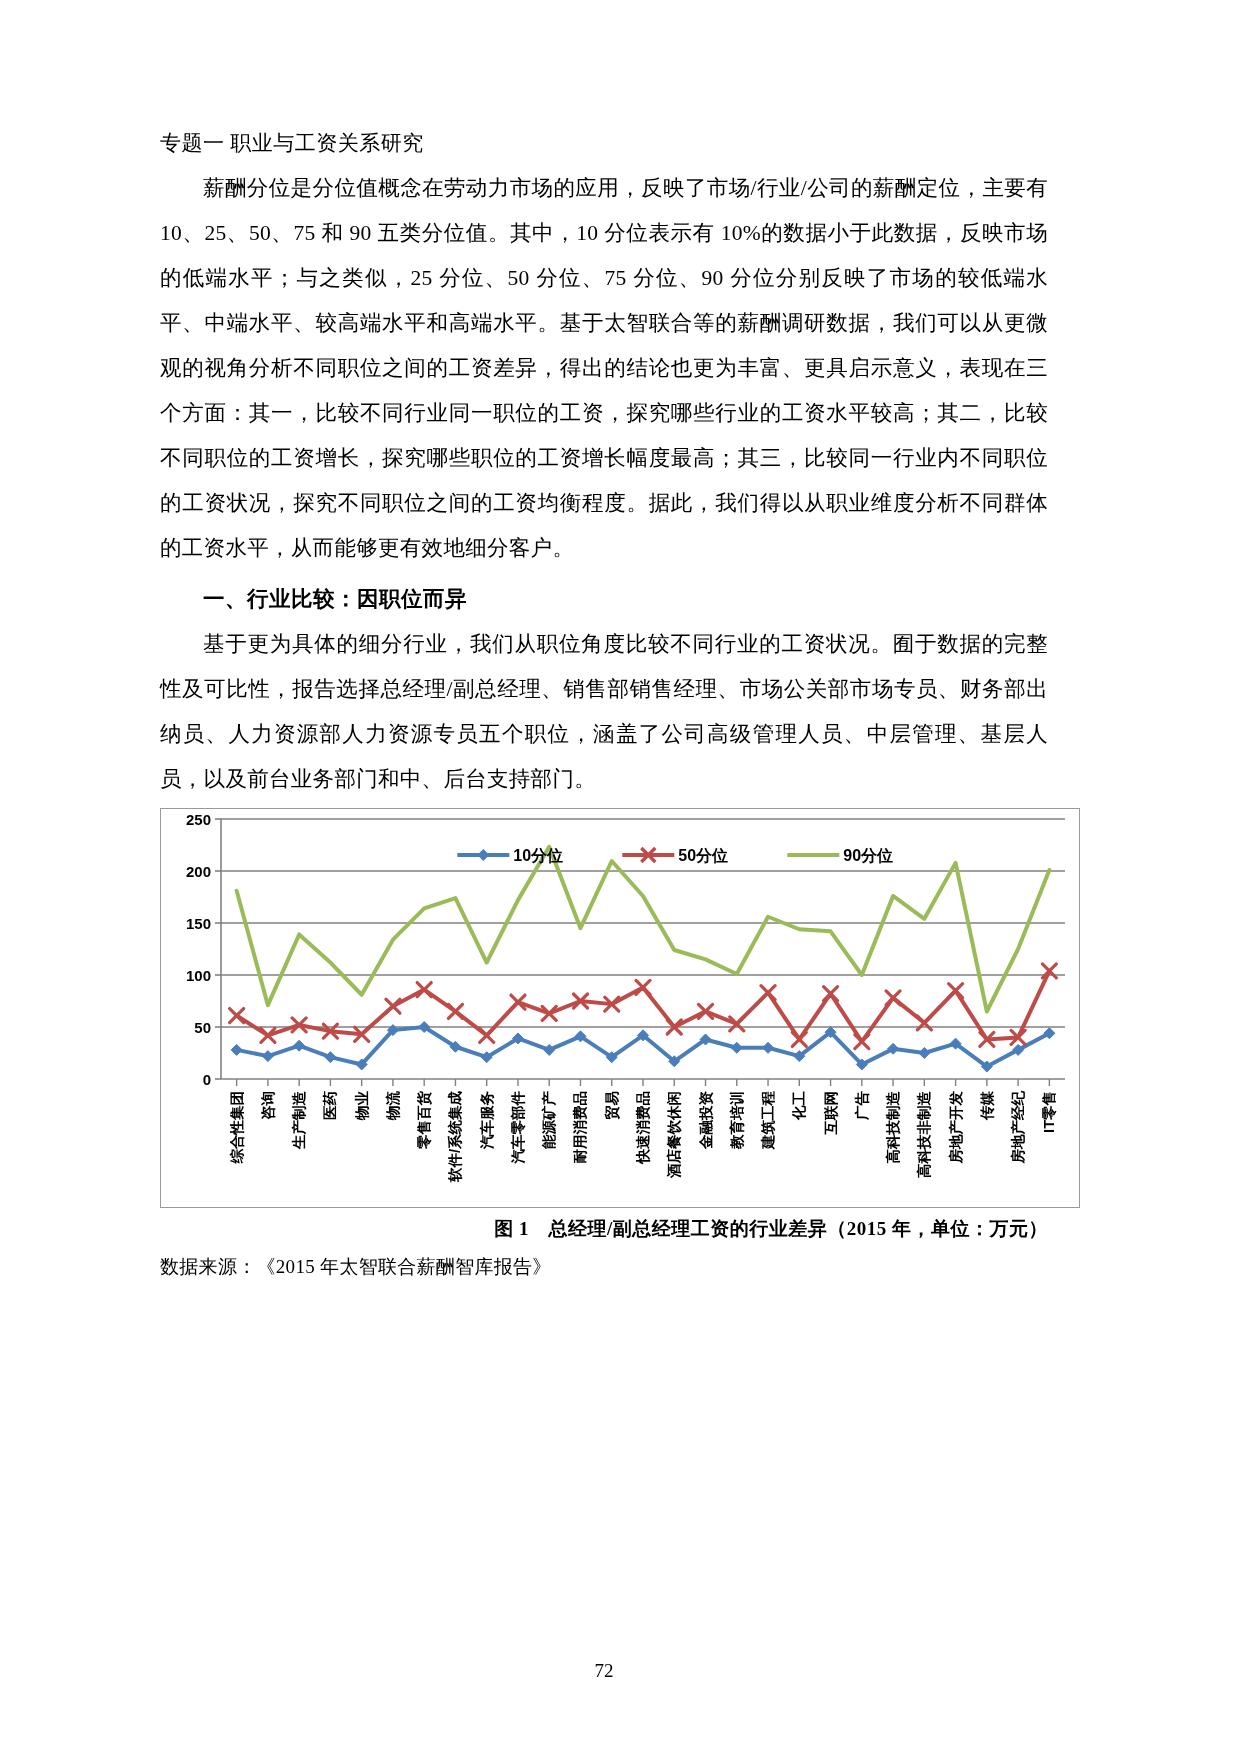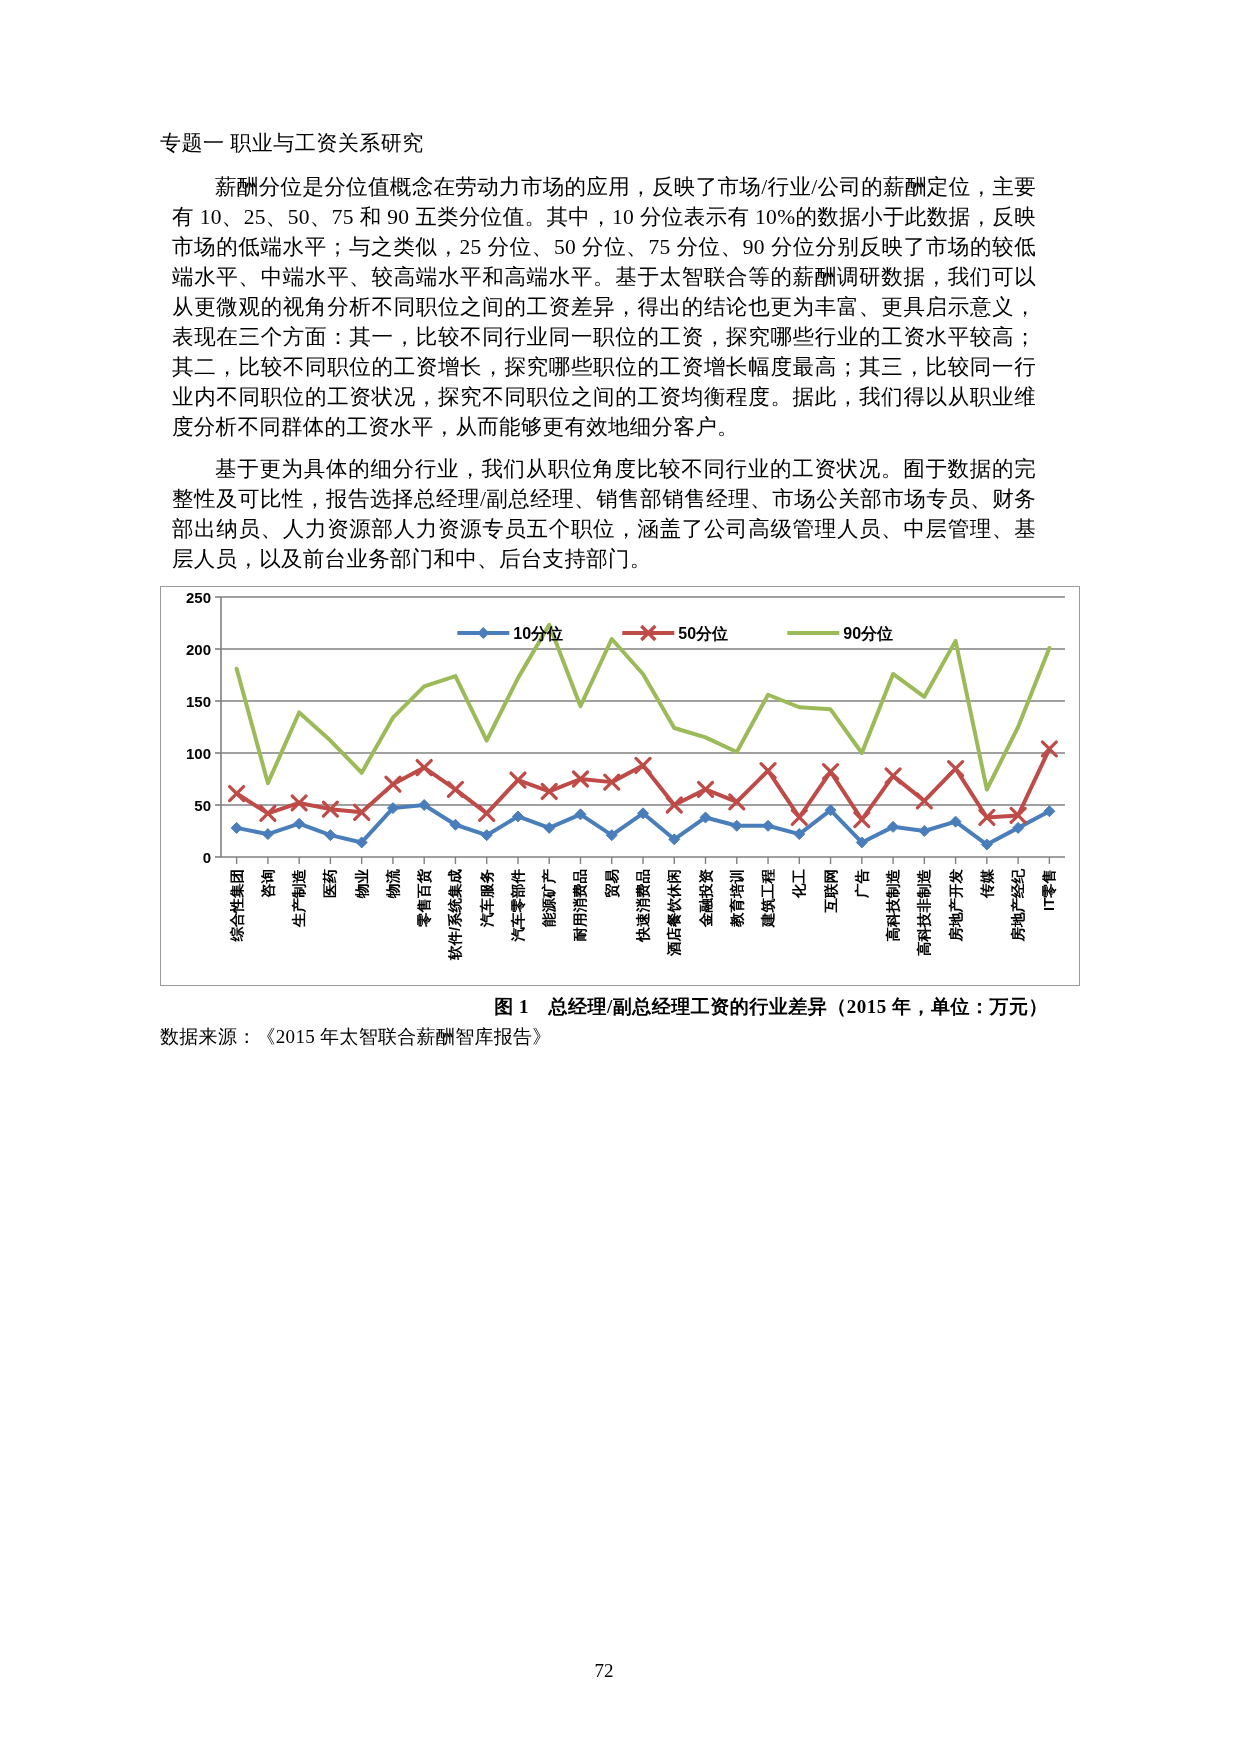--- a/index.html
+++ b/index.html
@@ -18,22 +18,22 @@
     padding:128px 160px 80px 160px;
   }
   .doc-title {
     font-size:21px;
     line-height:1.5;
     margin:0 0 6px 0;
     letter-spacing:0.5px;
   }
   p.body-para {
     font-size:21.5px;
-    line-height:30px;
-    margin:12px;
+    line-height:45px;
+    margin:0;
     text-align:justify;
     text-justify:inter-ideograph;
     text-indent:2em;
     letter-spacing:0.3px;
   }
   h2.section-heading {
     font-size:21.5px;
     font-weight:bold;
     margin:6px 0 0 0;
     text-indent:2em;
@@ -54,21 +54,21 @@
   .chart-caption {
     text-align:right;
     font-size:19px;
     font-weight:bold;
     margin-top:8px;
     font-family:"Liberation Serif", serif;
     letter-spacing:0.5px;
   }
   .chart-source {
     font-size:19px;
-    margin-top:4px;
+    margin-top:12px;
     letter-spacing:0.3px;
   }
   .page-number {
     position:absolute;
     left:0; right:0;
     bottom:72px;
     text-align:center;
     font-size:19px;
   }
   svg { display:block; }
@@ -93,20 +93,21 @@
 </style>
 </head>
 <body>
 
 <div class="page">
 
   <div class="doc-title">专题一 职业与工资关系研究</div>
 
   <p class="body-para">薪酬分位是分位值概念在劳动力市场的应用，反映了市场/行业/公司的薪酬定位，主要有 10、25、50、75 和 90 五类分位值。其中，10 分位表示有 10%的数据小于此数据，反映市场的低端水平；与之类似，25 分位、50 分位、75 分位、90 分位分别反映了市场的较低端水平、中端水平、较高端水平和高端水平。基于太智联合等的薪酬调研数据，我们可以从更微观的视角分析不同职位之间的工资差异，得出的结论也更为丰富、更具启示意义，表现在三个方面：其一，比较不同行业同一职位的工资，探究哪些行业的工资水平较高；其二，比较不同职位的工资增长，探究哪些职位的工资增长幅度最高；其三，比较同一行业内不同职位的工资状况，探究不同职位之间的工资均衡程度。据此，我们得以从职业维度分析不同群体的工资水平，从而能够更有效地细分客户。</p>
 
+  <h2 class="section-heading">一、行业比较：因职位而异</h2>
 
   <p class="body-para">基于更为具体的细分行业，我们从职位角度比较不同行业的工资状况。囿于数据的完整性及可比性，报告选择总经理/副总经理、销售部销售经理、市场公关部市场专员、财务部出纳员、人力资源部人力资源专员五个职位，涵盖了公司高级管理人员、中层管理、基层人员，以及前台业务部门和中、后台支持部门。</p>
 
   <div class="chart-box">
     <div class="chart-inner">
       <svg id="chart-svg" width="918" height="398" viewBox="0 0 918 398">
           <rect x="60" y="10" width="844" height="260" fill="#ffffff"></rect>
           <line x1="60" y1="270" x2="904" y2="270" stroke="#808080" stroke-width="1.6"></line>
           <text x="50" y="276" text-anchor="end" class="lbl-y">0</text>
           <line x1="54" y1="270" x2="60" y2="270" stroke="#808080" stroke-width="1.6"></line>

